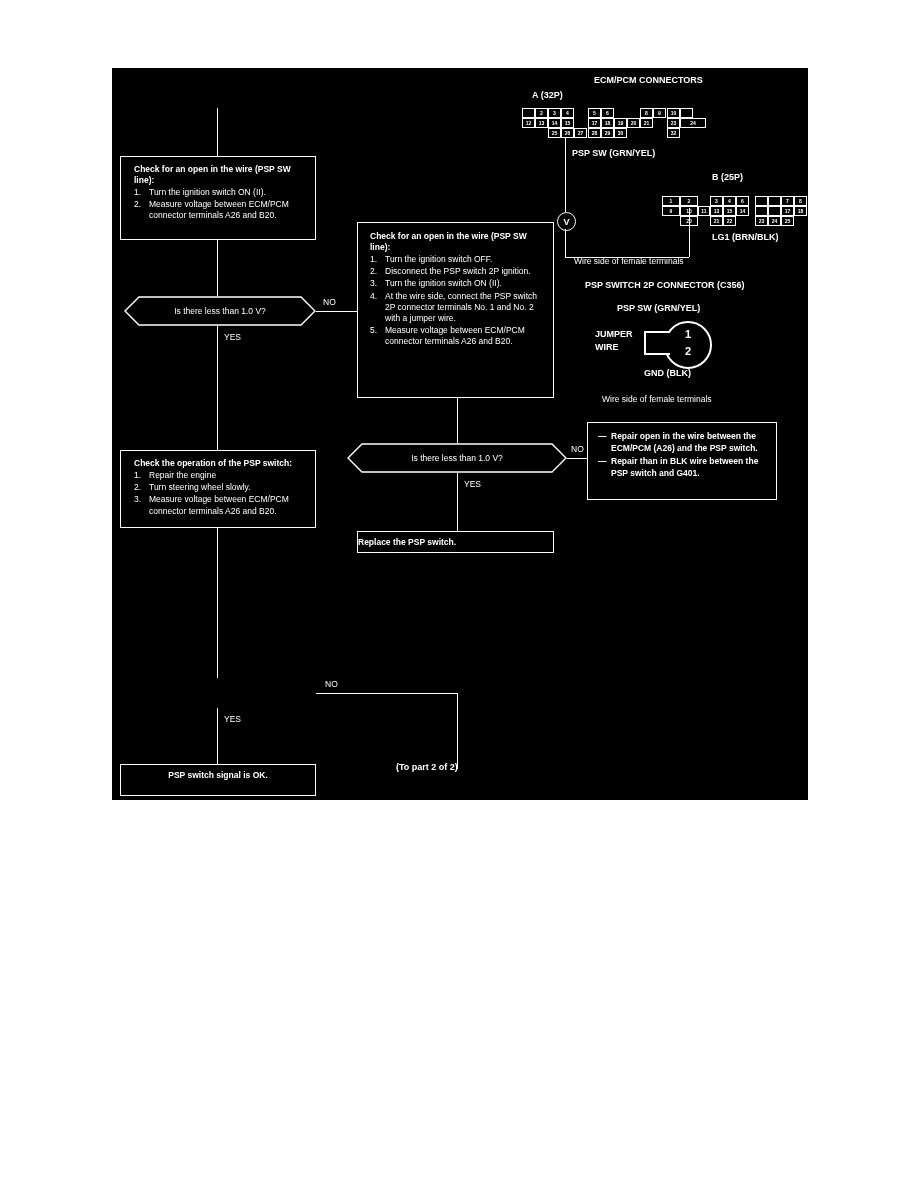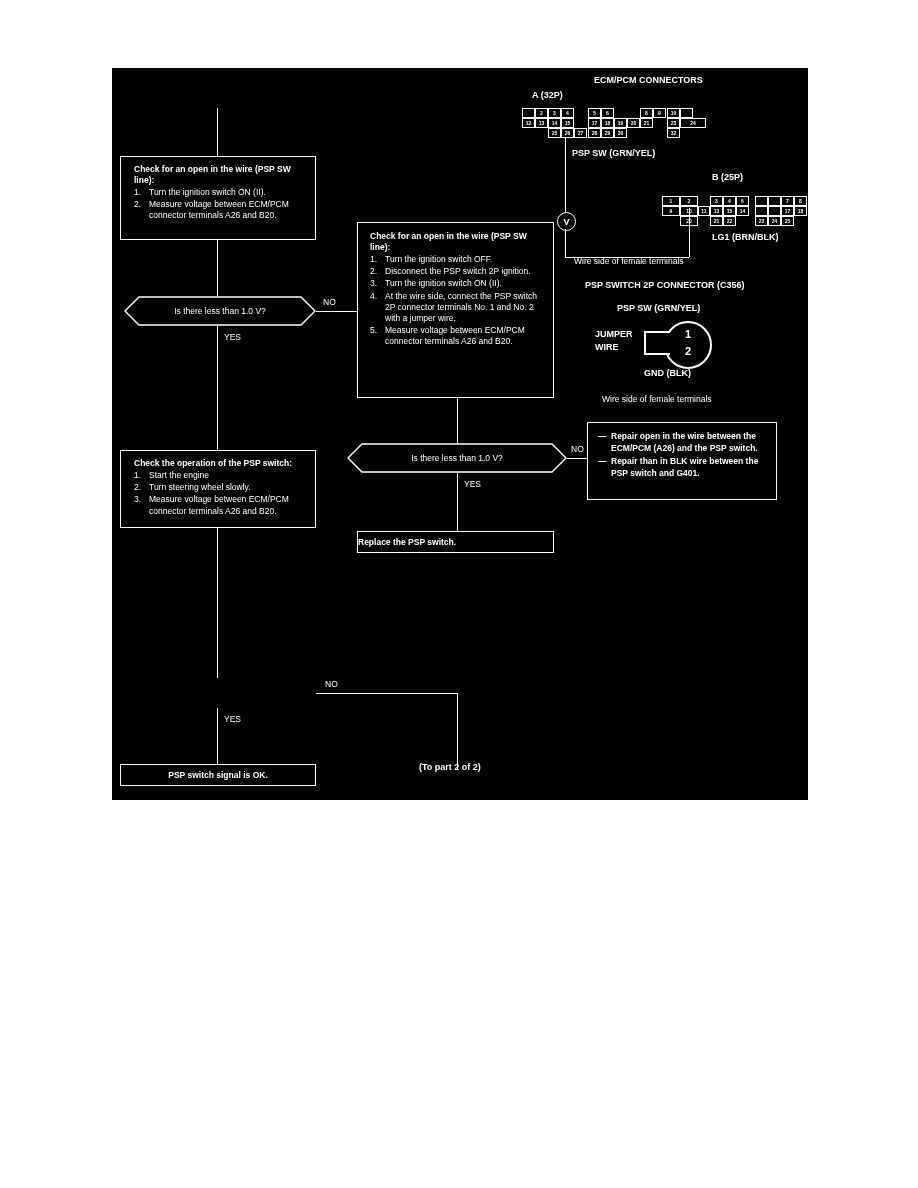--- a/index.html
+++ b/index.html
@@ -95,39 +95,39 @@
 
     <div class="vline" style="left:105px;top:258px;height:124px;"></div>
     <div class="lbl" style="left:112px;top:264px;">YES</div>
 
     <div class="vline" style="left:105px;top:382px;height:9px;"></div>
 
     <div class="box" style="left:8px;top:382px;width:196px;height:78px;">
       <div style="position:absolute;left:13px;top:7px;right:6px;">
         <div class="hd">Check the operation of the PSP switch:</div>
         <ol class="steps">
-          <li><span class="n">1.</span><span>Start the engine</span></li>
+          <li><span class="n">1.</span><span>Repair the engine</span></li>
           <li><span class="n">2.</span><span>Turn steering wheel slowly.</span></li>
           <li><span class="n">3.</span><span>Measure voltage between ECM/PCM connector terminals A26 and B20.</span></li>
         </ol>
       </div>
     </div>
 
     <div class="vline" style="left:105px;top:460px;height:150px;"></div>
 
 
     <div class="hline" style="left:204px;top:625px;width:141px;"></div>
     <div class="lbl" style="left:213px;top:611px;">NO</div>
     <div class="vline" style="left:345px;top:625px;height:76px;"></div>
-    <div class="lblb" style="left:307px;top:694px;">(To part 2 of 2)</div>
+    <div class="lblb" style="left:284px;top:694px;">(To part 2 of 2)</div>
 
     <div class="vline" style="left:105px;top:640px;height:56px;"></div>
     <div class="lbl" style="left:112px;top:646px;">YES</div>
 
-    <div class="box" style="left:8px;top:696px;width:196px;height:22px;">
+    <div class="box" style="left:8px;top:696px;width:196px;height:32px;">
       <div class="hd" style="position:absolute;left:0;top:5px;width:100%;text-align:center;">PSP switch signal is OK.</div>
     </div>
 
     <div class="vline" style="left:247px;top:154px;height:89px;"></div>
 
     <div class="box" style="left:245px;top:154px;width:197px;height:176px;">
       <div style="position:absolute;left:12px;top:8px;right:6px;">
         <div class="hd">Check for an open in the wire (PSP SW line):</div>
         <ol class="steps">
           <li><span class="n">1.</span><span>Turn the ignition switch OFF.</span></li>

